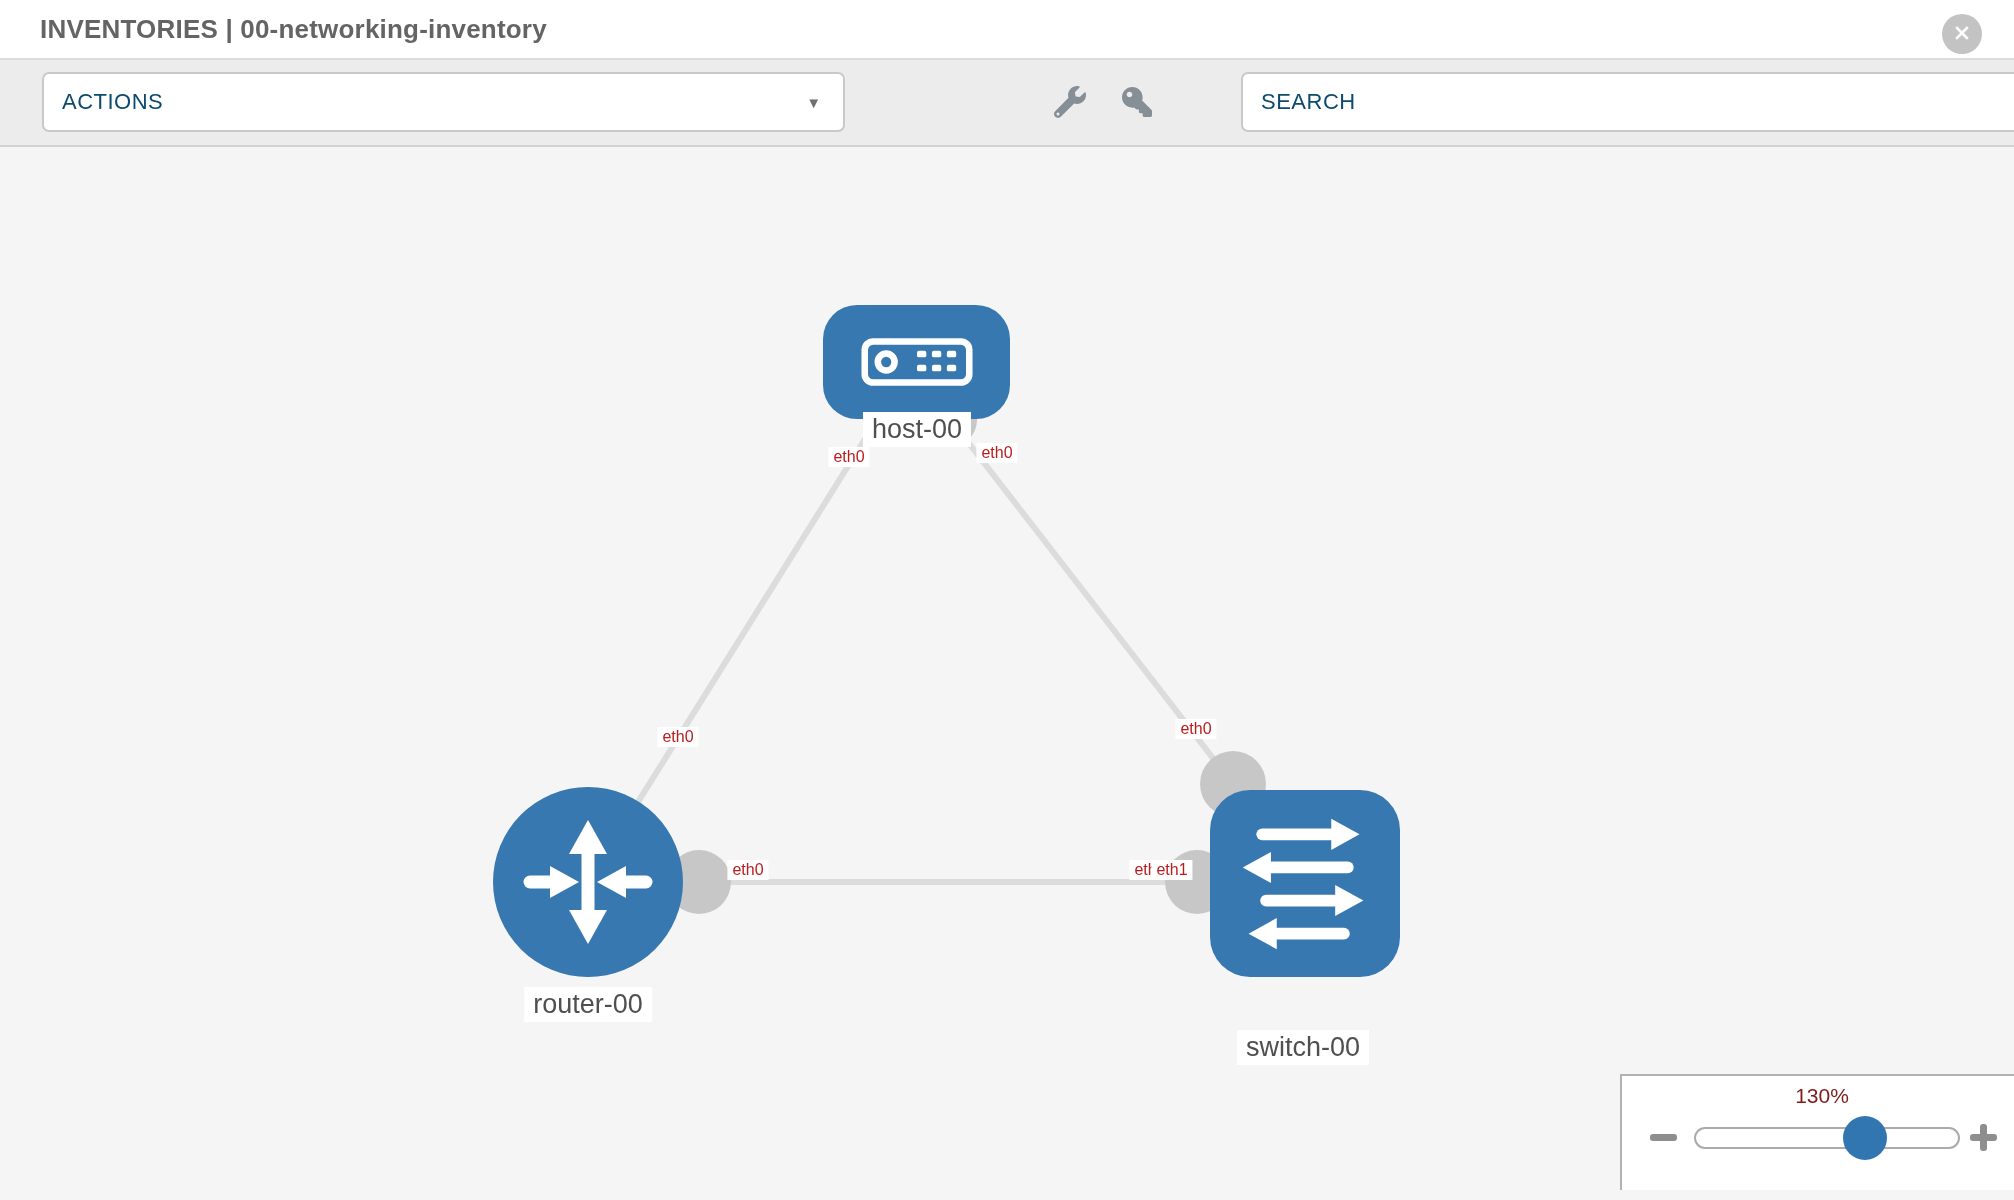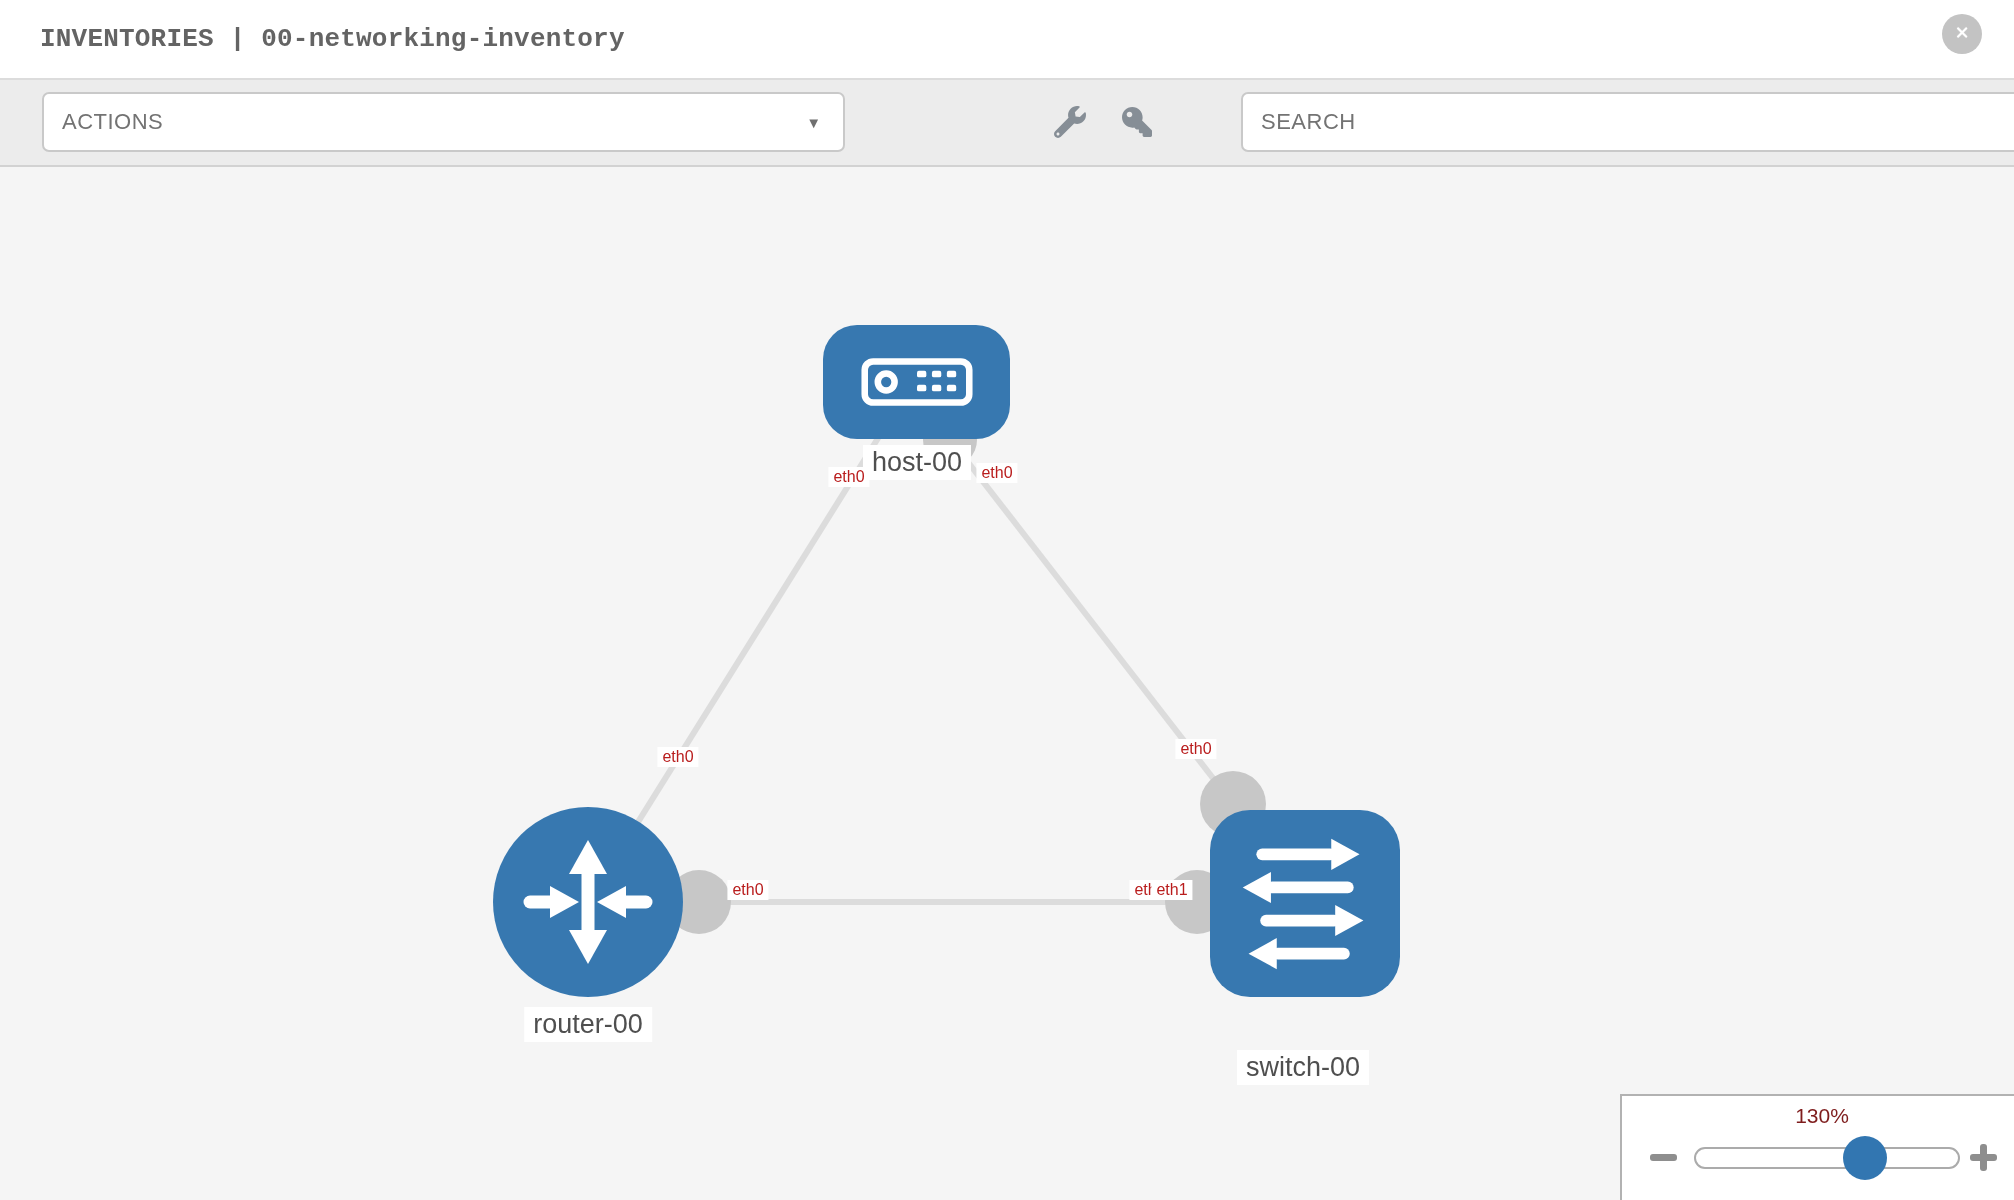--- a/index.html
+++ b/index.html
@@ -4,23 +4,22 @@
 <style>
   * { box-sizing: border-box; }
   html,body { margin:0; padding:0; }
   body {
     width:2014px; height:1200px; overflow:hidden;
     font-family:"Liberation Sans","DejaVu Sans",sans-serif;
     background:#f5f5f5;
   }
   
   .hdr {
-    position:relative; height:80px; background:#ffffff;
+    position:relative; height:60px; background:#ffffff;
     border-bottom:2px solid #dcdcdc;
-    font-family:Liberation Mono, monospace;
   }
   .hdr-title {
     position:absolute; left:40px; top:50%; transform:translateY(-50%);
     font-size:26px; font-weight:bold; color:#646464; letter-spacing:0.2px;
   }
   .close-btn {
     position:absolute; right:32px; top:14px; width:40px; height:40px;
     border-radius:50%; background:#c3c3c3; cursor:pointer;
     display:flex; align-items:center; justify-content:center;
   }
@@ -31,21 +30,21 @@
     position:relative; height:87px; background:#ececec;
     border-bottom:2px solid #d2d2d2;
   }
   .ddl {
     position:absolute; top:12px; height:60px; background:#ffffff;
     border:2px solid #c9c9c9; border-radius:7px;
     display:flex; align-items:center; padding:0 22px 0 18px; cursor:pointer;
   }
   .ddl-actions { left:42px; width:803px; }
   .ddl-search  { left:1241px; width:875px; }
-  .ddl-label { font-size:22px; color:#737373; letter-spacing:0.5px; flex:1; }
+  .ddl-label { font-size:22px; color:#0c4a6e; letter-spacing:0.5px; flex:1; }
   .caret { font-size:15px; color:#707070; }
   .icon-btn {
     position:absolute; top:12px; width:56px; height:60px;
     display:flex; align-items:center; justify-content:center; cursor:pointer;
   }
   .icon-btn svg { fill:#868e96; }
   .btn-wrench { left:1042px; }
   .btn-key    { left:1109px; }
   
   .canvas {
@@ -179,21 +178,21 @@
       </g>
       <g fill="#ffffff" stroke="none">
         <polygon points="56,-51 27,-67 27,-35"></polygon>
         <polygon points="-64,-17 -35,-33 -35,-1"></polygon>
         <polygon points="60,17 31,1 31,33"></polygon>
         <polygon points="-58,51 -29,35 -29,67"></polygon>
       </g>
     </svg>
   </div>
 
-  <div class="lbl lbl-node" style="left:917px; top:278px;">host-00</div>
+  <div class="lbl lbl-node" style="left:917px; top:265px;">host-00</div>
   <div class="lbl lbl-node" style="left:588px; top:840px;">router-00</div>
   <div class="lbl lbl-node" style="left:1303px; top:840px;margin-top:43px;">switch-00</div>
 
   <div class="lbl lbl-iface" style="left:849px; top:300px;">eth0</div>
   <div class="lbl lbl-iface" style="left:997px; top:296px;">eth0</div>
   <div class="lbl lbl-iface" style="left:678px; top:580px;">eth0</div>
   <div class="lbl lbl-iface" style="left:1196px; top:572px;">eth0</div>
   <div class="lbl lbl-iface" style="left:748px; top:713px;">eth0</div>
   <div class="lbl lbl-iface" style="left:1150px; top:713px;">eth0</div>
   <div class="lbl lbl-iface" style="left:1172px; top:713px; z-index:6;">eth1</div>

